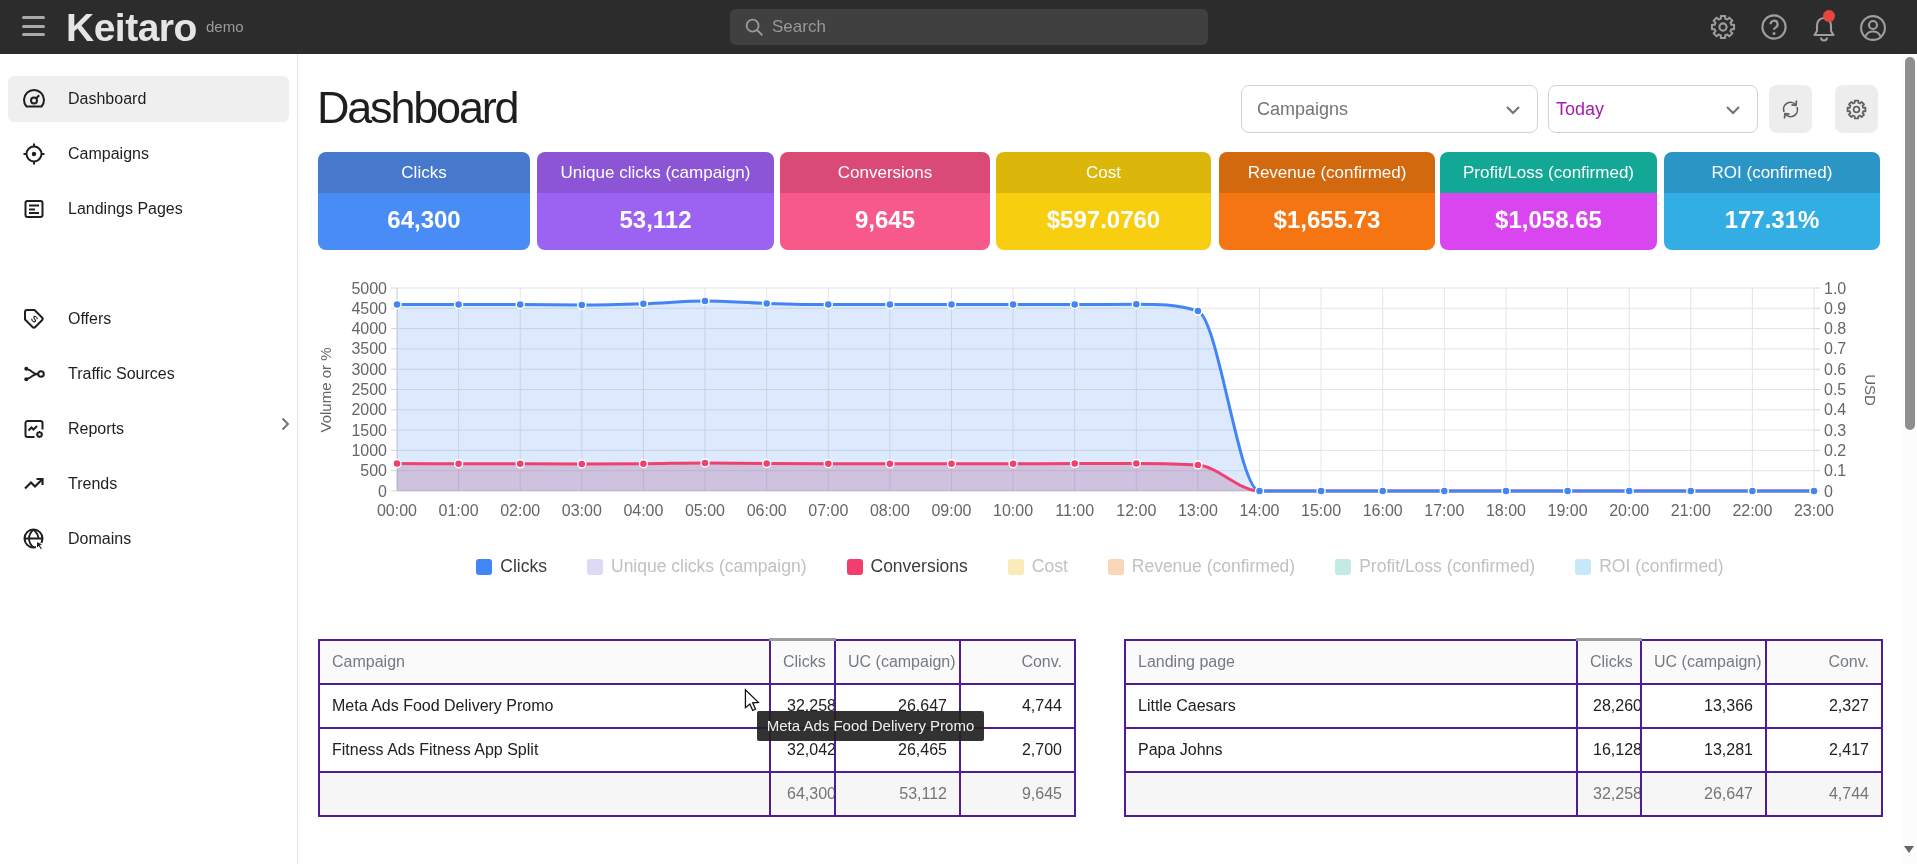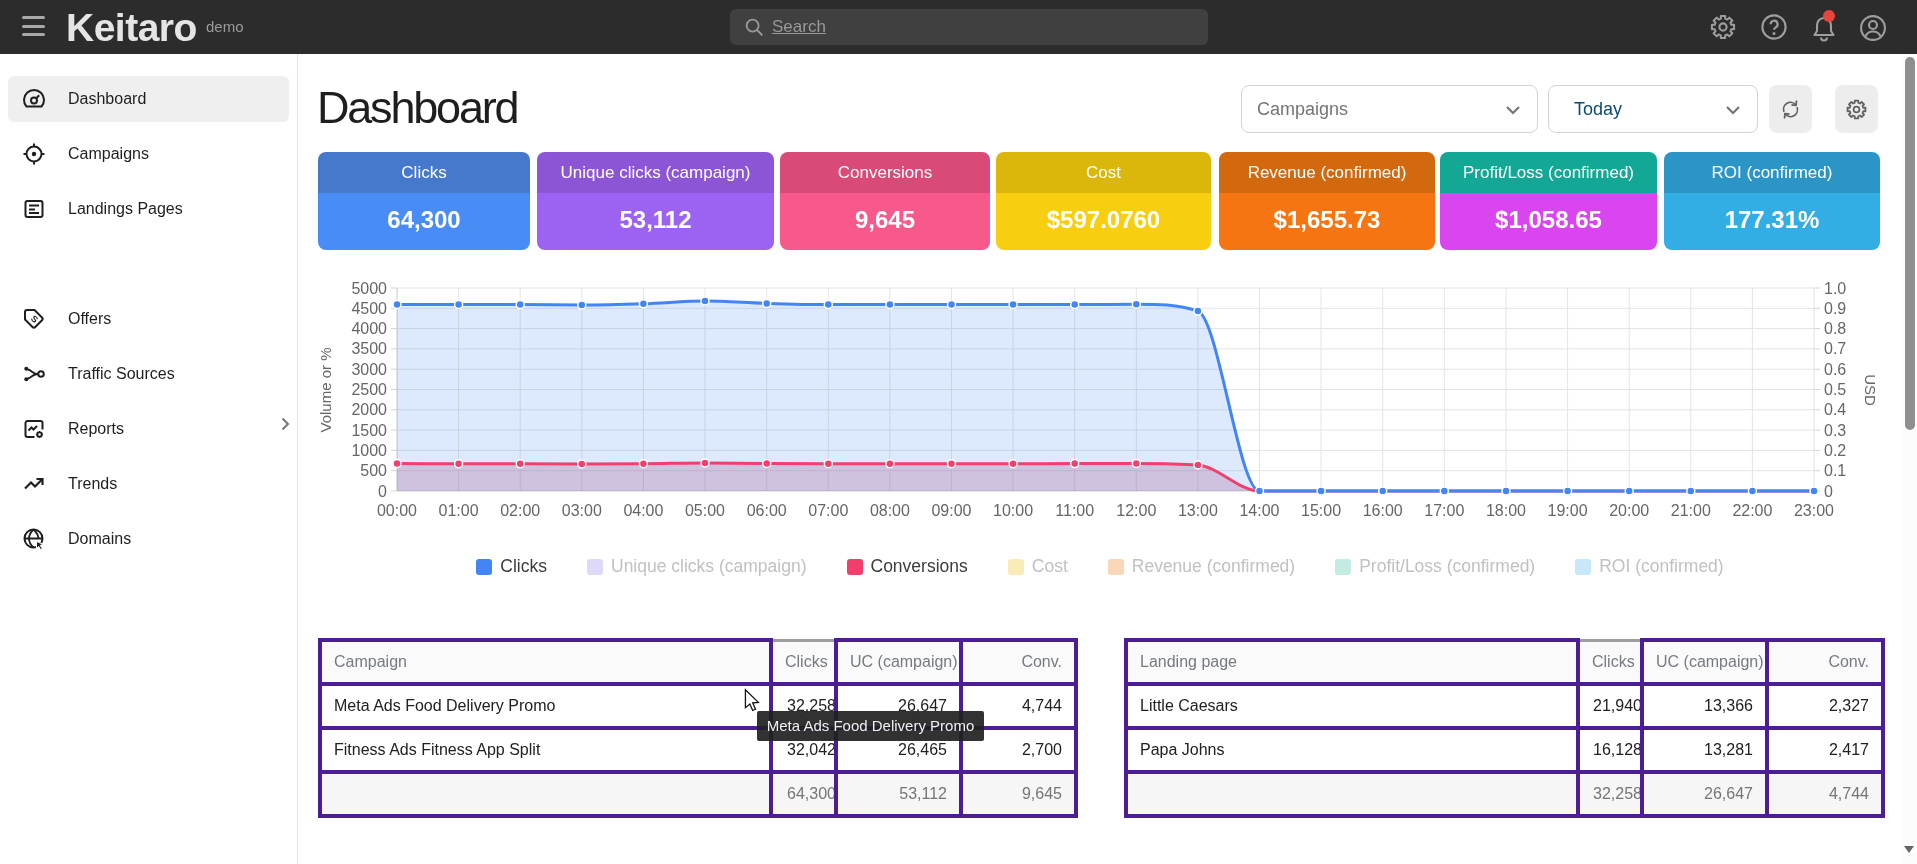--- a/index.html
+++ b/index.html
@@ -8,21 +8,21 @@
   .abs { position:absolute; }
   
   #topbar { position:absolute; left:0; top:0; width:1917px; height:54px; background:#2c2c2c; }
   #burger { position:absolute; left:22px; top:16px; width:23px; height:22px; }
   #burger div { height:3px; background:#a9a9a9; border-radius:2px; margin-bottom:5.5px; }
   #logo { position:absolute; left:66px; top:6px; font-size:39px; font-weight:bold;
     color:#e5e5e5; letter-spacing:-0.5px; }
   #demo { position:absolute; left:206px; top:18px; font-size:15px; color:#9b9b9b; }
   #search { position:absolute; left:730px; top:9px; width:478px; height:36px; background:#404040;
     border-radius:6px; color:#989898; font-size:17px; line-height:36px; }
-  #search span.ph { margin-left:42px;text-decoration:underline; }
+  #search span.ph { margin-left:42px; }
   #search svg { position:absolute; left:13px; top:7px; }
   .tbico { position:absolute; top:14px; }
   
   #sidebar { position:absolute; left:0; top:54px; width:298px; height:810px; background:#fff;
     border-right:1px solid #e3e3e3; }
   .sbitem { position:absolute; left:8px; width:281px; height:46px; border-radius:6px; }
   .sbitem.active { background:#efefef; }
   .sbitem svg { position:absolute; left:14px; top:11px; }
   .sbitem .lbl { position:absolute; left:60px; top:0; line-height:46px; font-size:16px; color:#1f1f1f; }
   .sbitem .chev { position:absolute; right:22px; top:0; line-height:46px; color:#757575; }
@@ -40,21 +40,21 @@
   .card .vl { height:57px; font-size:24px; font-weight:bold; line-height:53px; }
   
   #legend { position:absolute; left:318px; top:556px; width:1564px; display:flex;
     justify-content:center; gap:40px; }
   .litem { display:flex; align-items:center; font-size:17.5px; color:#c1c1c1; }
   .litem.on { color:#3c3c3c; }
   .lsq { width:16px; height:16px; border-radius:3px; margin-right:8px; }
   
   table.dt { position:absolute; border-collapse:collapse; font-size:16px; color:#212121;
     table-layout:fixed; }
-  table.dt th, table.dt td { border:4px solid #4c1d95; height:44px; padding:0 12px;
+  table.dt th, table.dt td { border:2px solid #4c1d95; height:44px; padding:0 12px;
     font-weight:normal; overflow:hidden; }
   table.dt thead th { color:#757b83; text-align:left; background:#fafafa; white-space:nowrap; }
   table.dt thead th.num { text-align:right; }
   table.dt td.num { text-align:right; }
   table.dt tfoot td { background:#f6f6f6; color:#757575; }
   table.dt thead th.sorted { border-top:3px solid #9e9e9e; }
   .clipnum { display:block; margin-right:-14px; text-align:right; white-space:nowrap; }
   
   #tooltip { position:absolute; left:757px; top:711px; width:227px; height:30px;
     background:rgba(33,33,33,0.92); border-radius:2px; color:#efefef; font-size:15px;
@@ -187,21 +187,21 @@
   </div>
 
 <div id="pgtitle">Dashboard</div>
 <div class="selbox" style="left:1241px; width:297px;">
   <span style="margin-left:15px; color:#757575;">Campaigns</span>
   <svg class="chevd" width="16" height="10" viewBox="0 0 16 10" fill="none" stroke="#757575" stroke-width="2.2">
       <path d="M2 2 L8 8 L14 2"></path>
     </svg>
 </div>
 <div class="selbox" style="left:1548px; width:210px;">
-  <span style="margin-left:25px; color:#0c4a6e;">Today</span>
+  <span style="margin-left:7px; color:#a21caf;">Today</span>
   <svg class="chevd" width="16" height="10" viewBox="0 0 16 10" fill="none" stroke="#757575" stroke-width="2.2">
       <path d="M2 2 L8 8 L14 2"></path>
     </svg>
 </div>
 <div class="gbtn" style="left:1769px;">
   <svg style="margin:13px 0 0 10px" width="23" height="23" viewBox="0 0 24 24" fill="none" stroke="#616161" stroke-width="1.8">
     <path d="M5.2 14.5 a7.3 7.3 0 0 1 12.5 -7.2"></path>
       <path d="M18.8 9.5 a7.3 7.3 0 0 1 -12.5 7.2"></path>
     <path d="M18.2 2.6 L17.9 7.6 L13 7.2" fill="none" stroke-linejoin="round"></path>
     <path d="M5.8 21.4 L6.1 16.4 L11 16.8" fill="none" stroke-linejoin="round"></path>
@@ -465,21 +465,21 @@
         <th>Landing page</th>
         <th class="num sorted">Clicks</th>
         <th class="num">UC (campaign)</th>
         <th class="num">Conv.</th>
       </tr>
     </thead>
   <tbody>
     <tr>
         <td>Little Caesars</td>
         <td class="num">
-          <span class="clipnum">21,940</span>
+          <span class="clipnum">28,260</span>
         </td>
         <td class="num">13,366</td>
         <td class="num">2,327</td>
       </tr>
     <tr>
         <td>Papa Johns</td>
         <td class="num">
           <span class="clipnum">16,128</span>
         </td>
         <td class="num">13,281</td>

